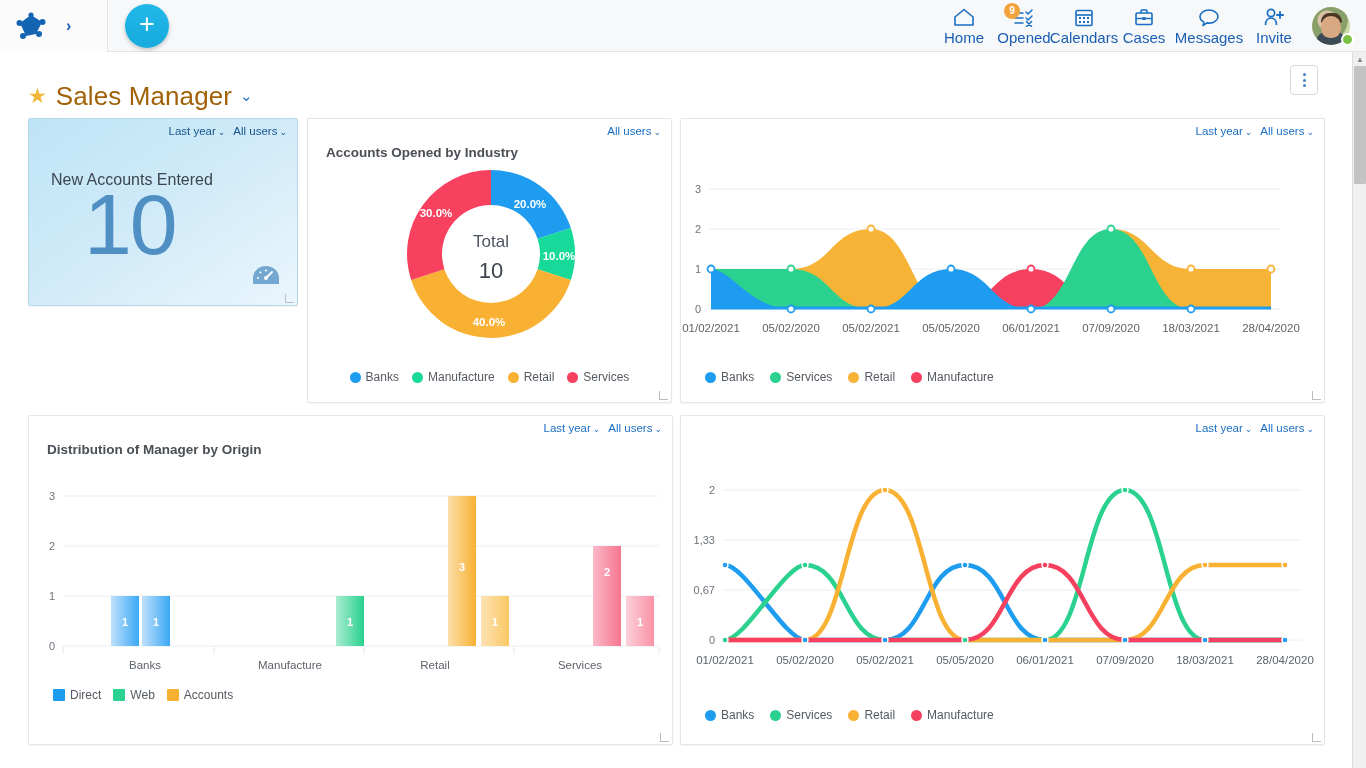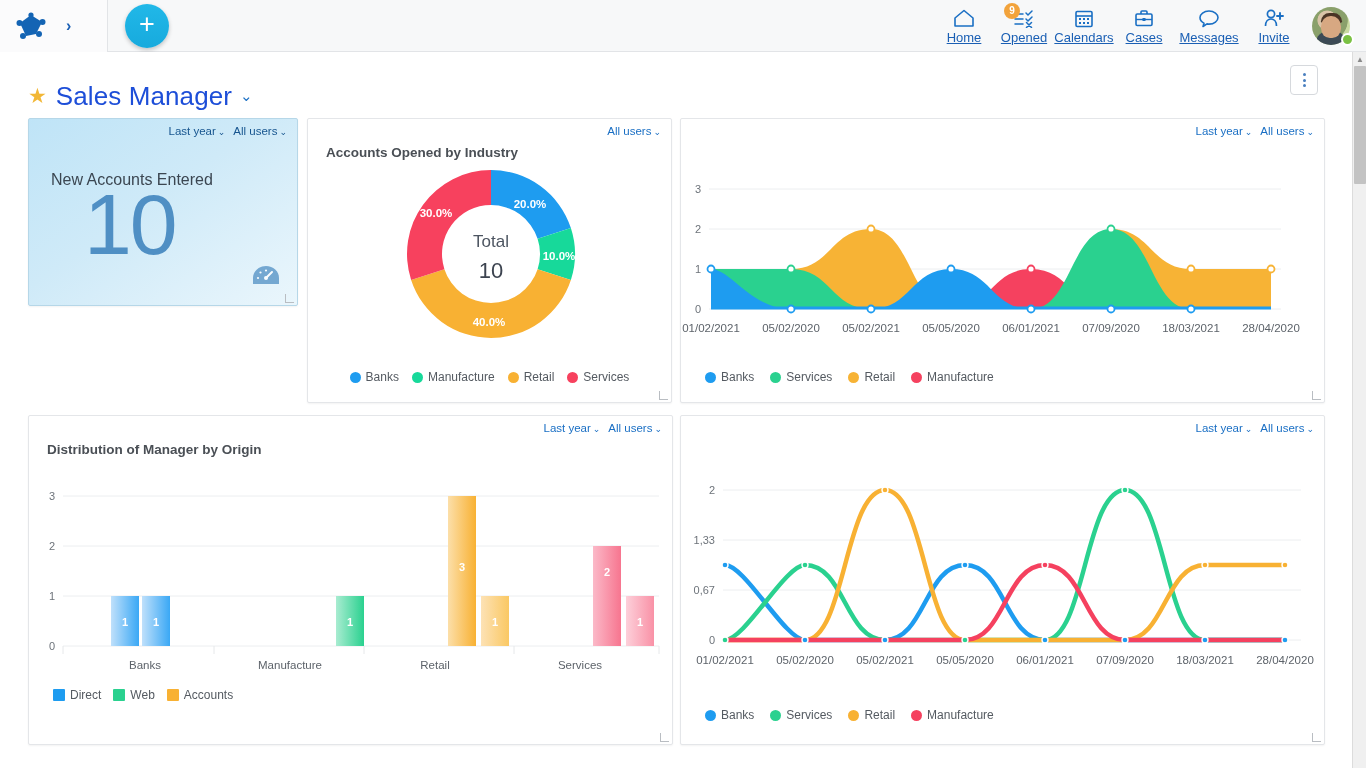--- a/index.html
+++ b/index.html
@@ -42,21 +42,21 @@
   .nav-right {
     margin-left: auto; display: flex; align-items: flex-end;
     gap: 0px; padding-right: 8px; height: 52px;
   }
   .nav-item {
     width: 60px; height: 52px;
     display: flex; flex-direction: column; align-items: center; justify-content: center;
     gap: 2px; cursor: pointer; position: relative;
   }
   .nav-item .ico { height: 22px; display:flex; align-items:center; justify-content:center; }
-  .nav-label { font-size: 13px; color: #1a5fb4; line-height: 1; text-decoration: underline; }
+  .nav-label { font-size: 15px; color: #1a5fb4; line-height: 1; }
   .badge {
     position: absolute; top: 3px; left: 10px;
     background: #f2a33c; color: #fff; font-size: 10px; font-weight: bold;
     width: 16px; height: 16px; border-radius: 50%;
     display: flex; align-items: center; justify-content: center;
   }
   .avatar-wrap { width: 54px; height: 52px; display:flex; align-items:center; justify-content:center; position:relative; cursor:pointer; }
   .avatar {
     width: 38px; height: 38px; border-radius: 50%;
     background: radial-gradient(circle at 40% 35%, #d9c4a8 0 28%, #8aa06b 30% 60%, #c8d9a0 62% 100%);
@@ -74,21 +74,21 @@
   .page {
     position: absolute; top: 52px; left: 0;
     width: 1352px; height: 716px;
     background: #fff; overflow: hidden;
   }
   .page-head {
     display: flex; align-items: center;
     padding: 22px 0 0 28px; height: 66px; position: relative;
   }
   .star { color: #f2b736; font-size: 21px; margin-right: 9px; }
-  .page-title { font-size: 26px; color: #1d4ed8; font-weight: 400; letter-spacing: .1px; text-align: center; }
+  .page-title { font-size: 26px; color: #a16207; font-weight: 400; letter-spacing: .1px; text-align: center; }
   .title-caret { color: #1a6fc4; font-size: 15px; margin-left: 8px; cursor: pointer; }
   .kebab-btn {
     position: absolute; right: 34px; top: 13px;
     width: 28px; height: 30px; border: 1px solid #d6d9dd; border-radius: 4px;
     background: #fff; display: flex; flex-direction: column;
     align-items: center; justify-content: center; gap: 2.5px; cursor: pointer;
   }
   .kebab-btn i { width: 3px; height: 3px; border-radius: 50%; background: #4a7fbf; display:block; }
 
   

